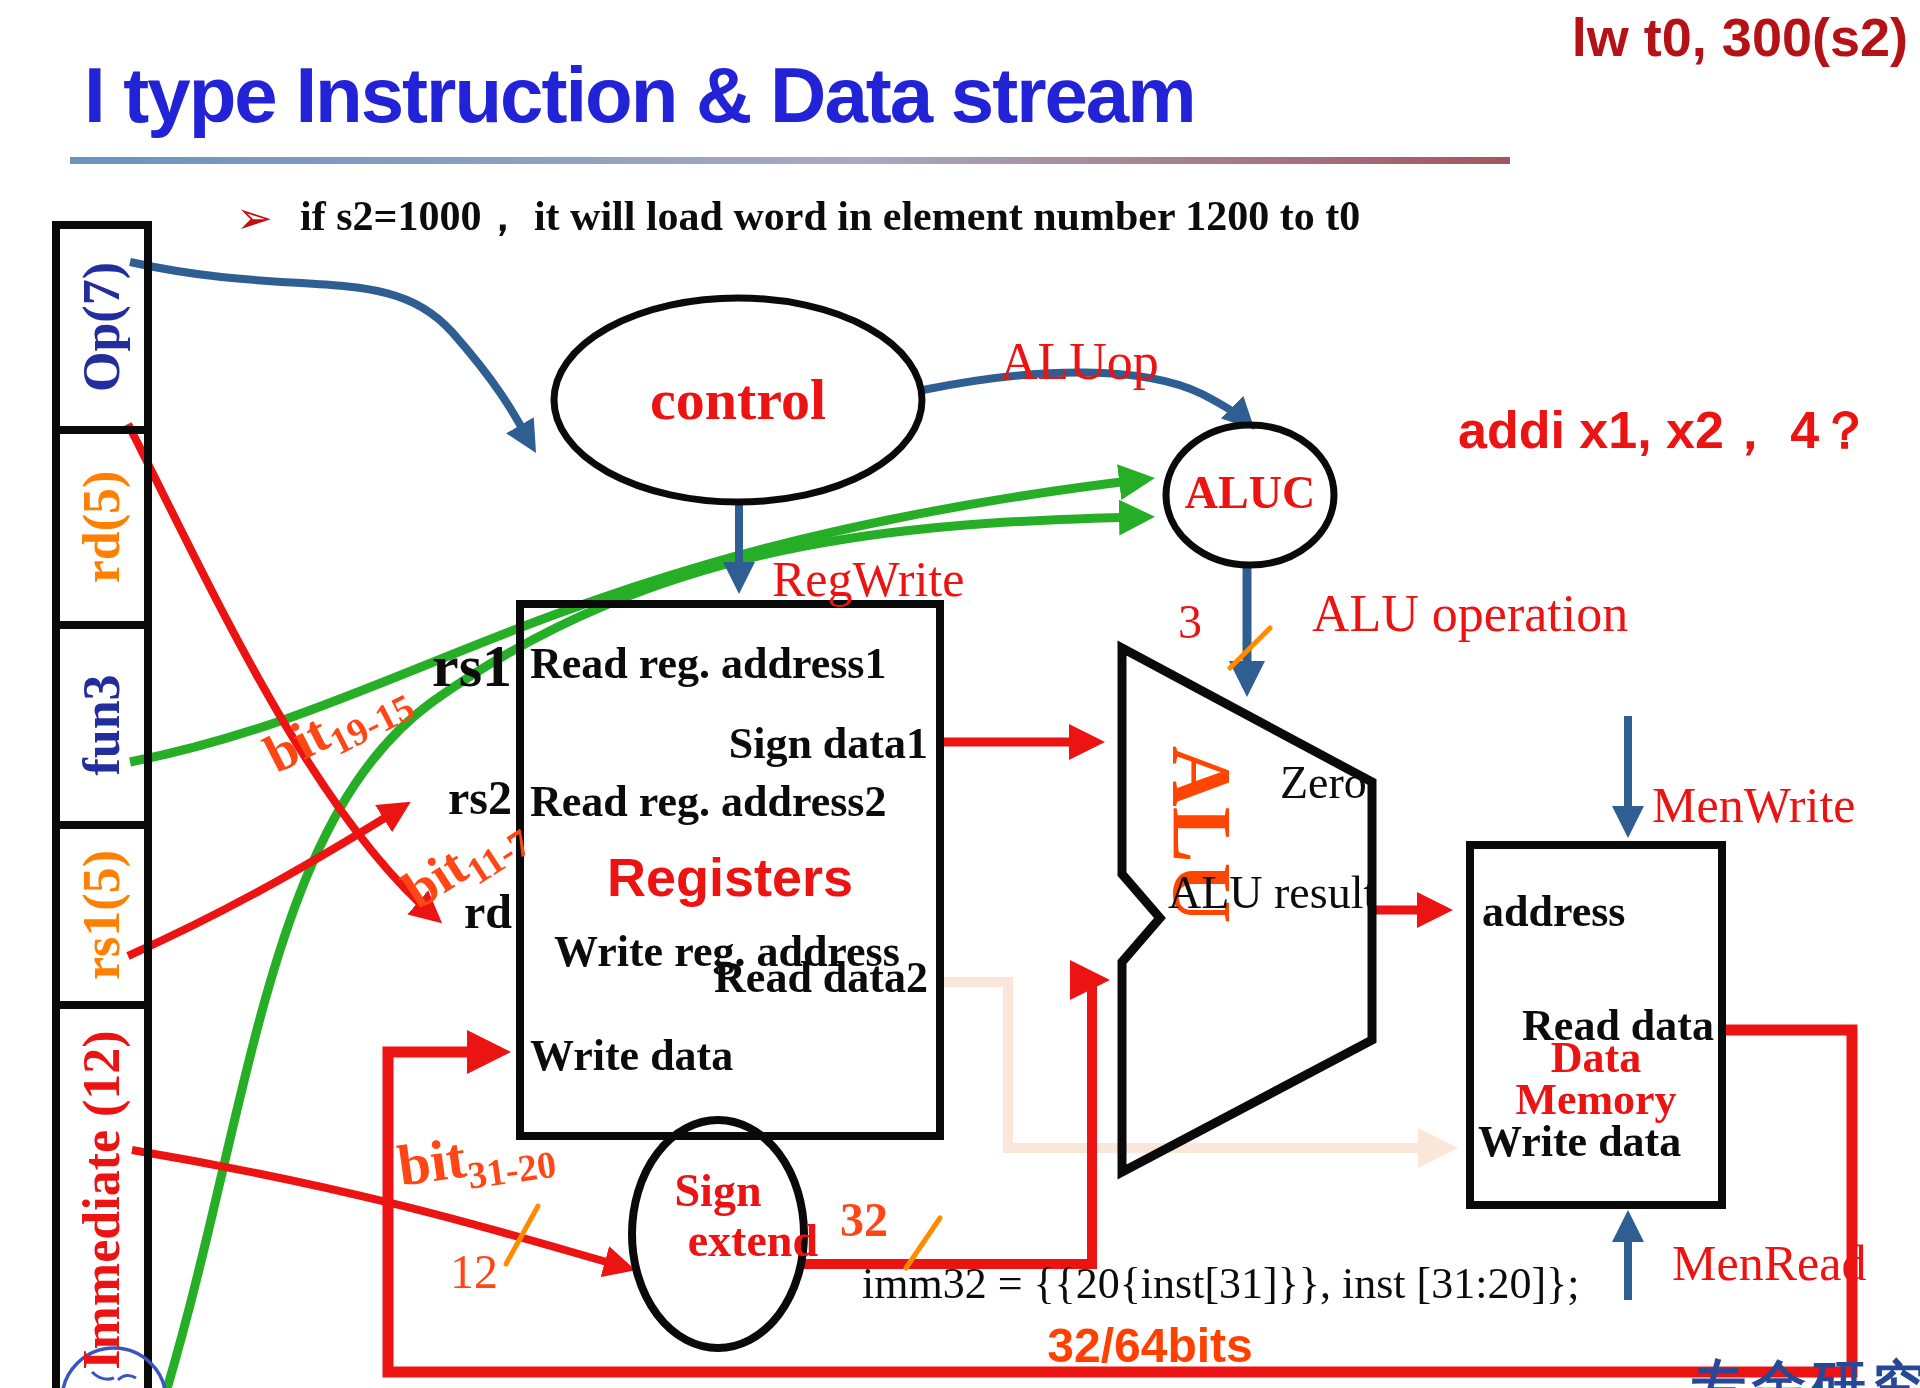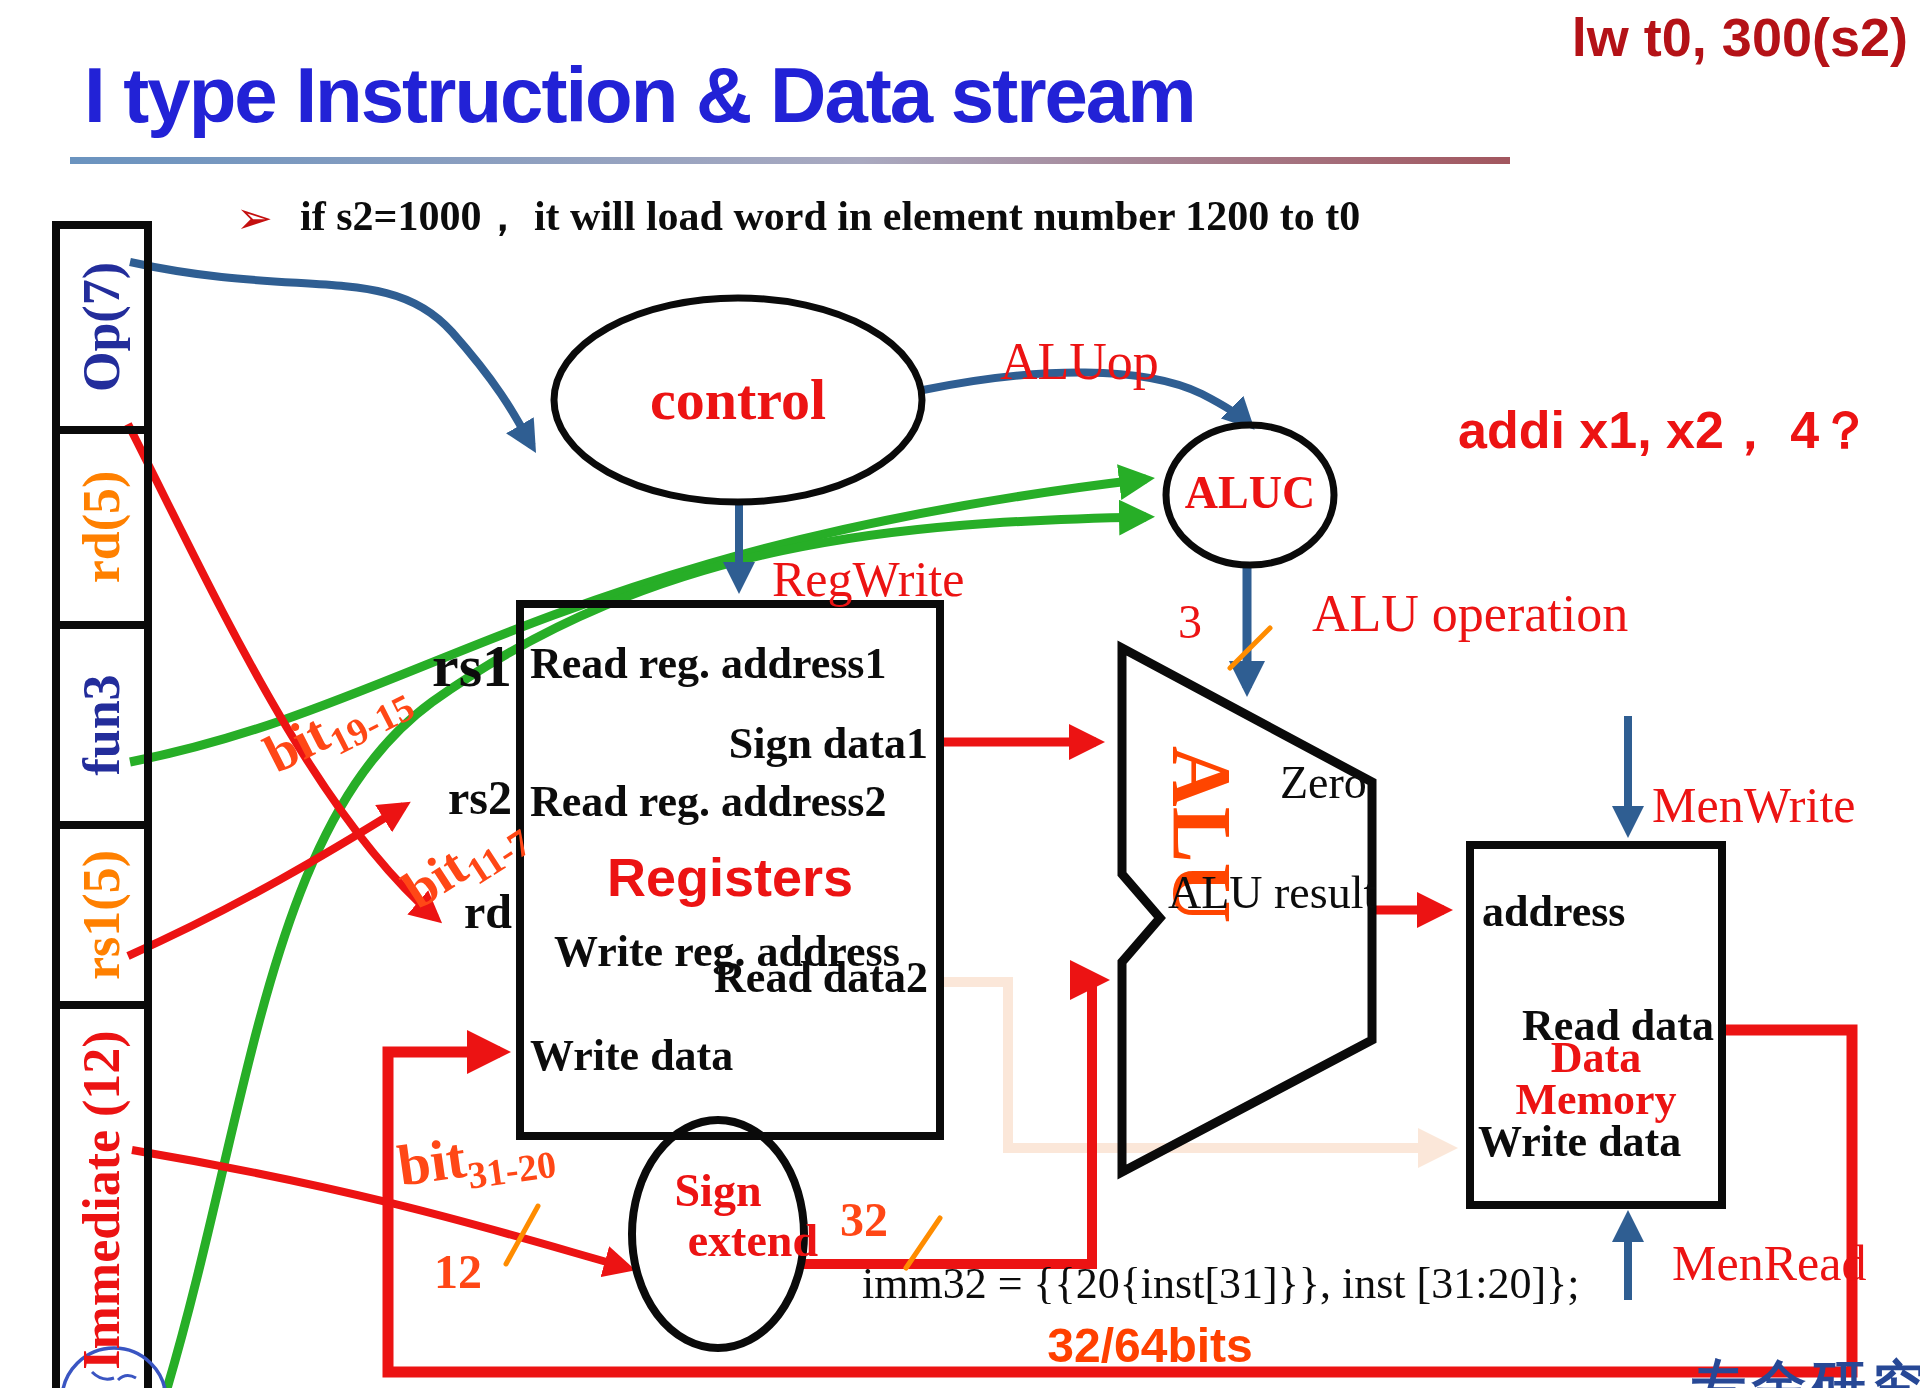--- a/index.html
+++ b/index.html
@@ -32,21 +32,21 @@
             color:#ec1313;font-family:"Liberation Sans",sans-serif;}
   .rd{left:416px;top:884px;width:96px;text-align:right;font-size:48px;font-weight:bold;color:#0c0c0c;}
   .waddr{left:554px;top:926px;font-size:44px;font-weight:bold;color:#0c0c0c;}
   .rdata2{left:700px;top:952px;width:228px;text-align:right;font-size:44px;font-weight:bold;color:#0c0c0c;}
   .wdata{left:530px;top:1030px;font-size:44px;font-weight:bold;color:#0c0c0c;}
   .bitlbl{font-size:54px;font-weight:bold;color:#ff4716;}
   .bitlbl sub,.bitsub{font-size:38px;font-weight:bold;}
   .b1915{left:262px;top:692px;transform:rotate(-27deg);}
   .b117{left:400px;top:828px;transform:rotate(-33deg);}
   .b3120{left:398px;top:1122px;transform:rotate(-8deg);font-size:58px;}
-  .w12{left:434px;top:1244px;font-size:48px;font-weight:bold;color:#ff4716;}
+  .w12{left:450px;top:1244px;font-size:48px;font-weight:normal;color:#ff4716;}
   .w32{left:840px;top:1192px;font-size:48px;font-weight:bold;color:#ff4716;}
   .sign1{left:640px;top:1164px;width:156px;text-align:center;font-size:46px;font-weight:bold;color:#ec1313;}
   .sign2{left:618px;top:1214px;width:200px;text-align:right;font-size:46px;font-weight:bold;color:#ec1313;}
   .imm32{left:862px;top:1258px;font-size:44px;color:#0c0c0c;}
   .bits3264{left:1020px;top:1318px;width:260px;text-align:center;font-size:48px;font-weight:800;
             color:#ff4000;font-family:"Liberation Sans",sans-serif;}
   .alurot{left:1250px;top:746px;transform:rotate(90deg);transform-origin:0 0;
           font-size:84px;font-weight:bold;color:#ff4500;}
   .zero{left:1280px;top:756px;font-size:46px;color:#0c0c0c;}
   .aluresult{left:1168px;top:866px;font-size:46px;color:#0c0c0c;}

